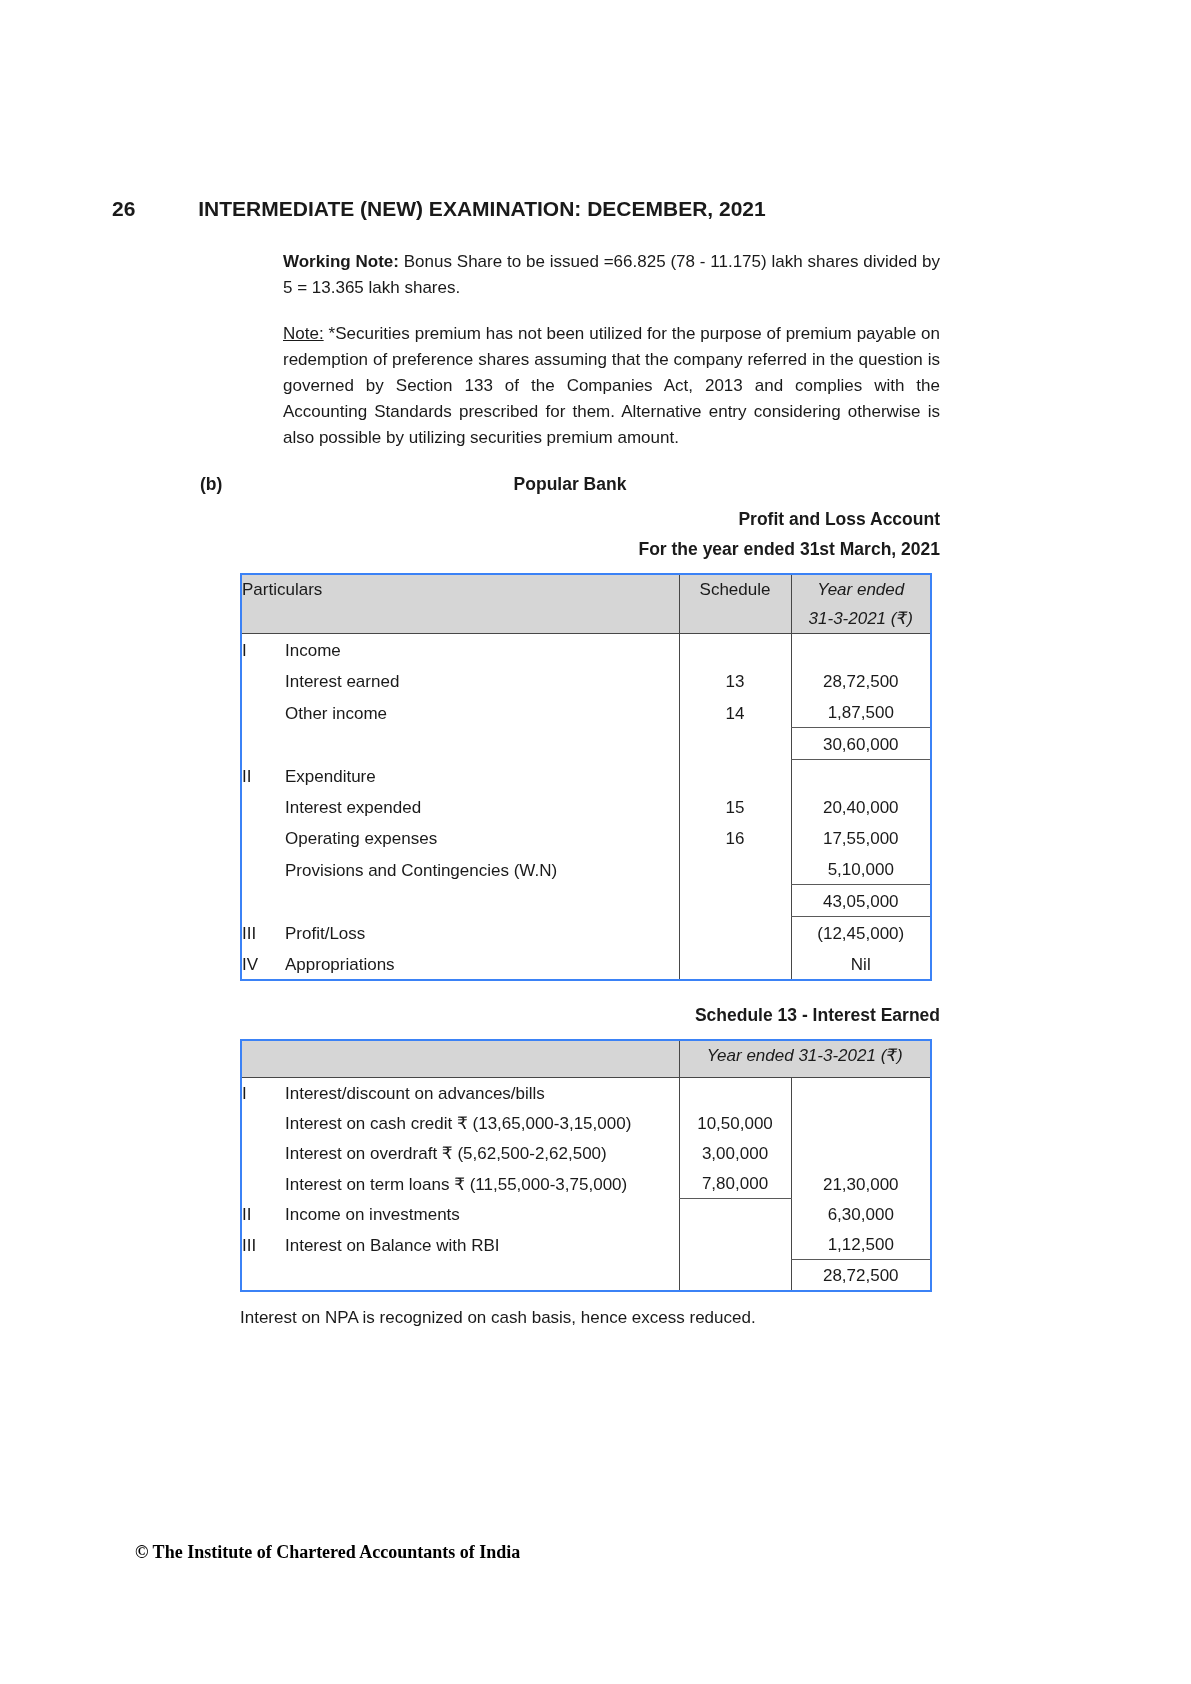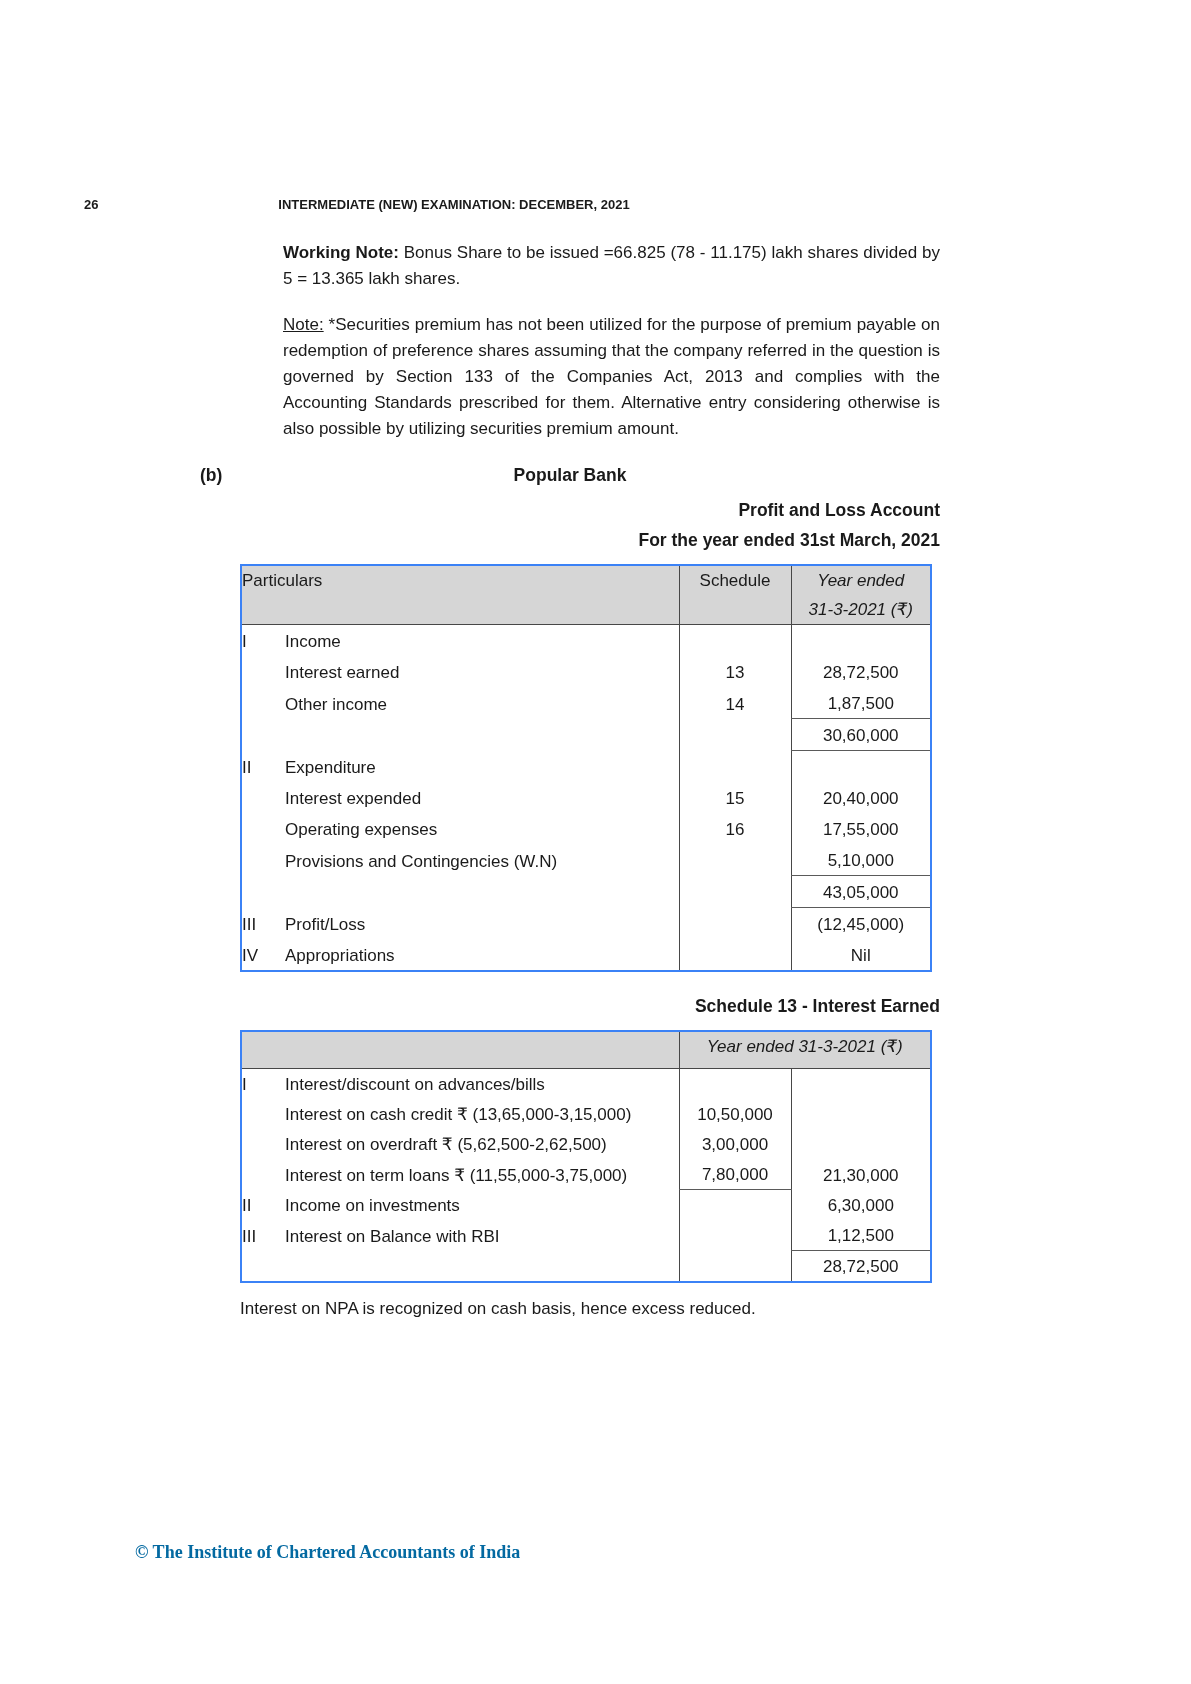--- a/index.html
+++ b/index.html
@@ -6,21 +6,21 @@
   .page {
     position:relative;
     width:1191px; height:1684px;
     background:#ffffff;
     font-family:"Liberation Sans","DejaVu Sans",sans-serif;
     font-size:17px; color:#1a1a1a;
     box-sizing:border-box;
     padding-top:197px;
     overflow:hidden;
   }
-  .hdr { margin-left:84px; width:740px; position:relative; font-weight:bold; font-size:13px; }
+  .hdr { margin-left:112px; width:740px; position:relative; font-weight:bold; font-size:21px; }
   .hdr .num { position:absolute; left:0; top:0; }
   .hdr .title { text-align:center; }
 
   .para { margin-left:283px; width:657px; text-align:justify; line-height:26px; }
   .p-working { margin-top:28px; }
   .p-note { margin-top:20px; }
   .bold { font-weight:bold; }
   .ul { text-decoration:underline; }
 
   .brow { margin-left:200px; width:740px; position:relative; margin-top:23px; font-weight:bold; font-size:17.5px; }
@@ -47,21 +47,21 @@
   .hp-sch  { text-align:center; padding-top:6px; line-height:26px; }
   .hp-amt  { font-style:italic; text-align:center; padding-right:6px; padding-top:6px; line-height:26px; }
   .hp-year2{ font-style:italic; text-align:center; height:36px; line-height:34px; box-sizing:border-box; }
   .hp-blank{ height:36px; }
 
   .npa { margin-left:240px; margin-top:16px; }
 
   .footer {
     position:absolute; left:135px; top:1542px;
     font-family:"Liberation Serif","DejaVu Serif",serif;
-    font-weight:bold; font-size:18px; color:#0369a1;
+    font-weight:bold; font-size:18px; color:#000000;
   }
 </style>
 </head>
 <body>
 
 <div class="page">
 
   <div class="hdr">
     <span class="num">26</span>
     <div class="title">INTERMEDIATE (NEW) EXAMINATION: DECEMBER, 2021</div>

